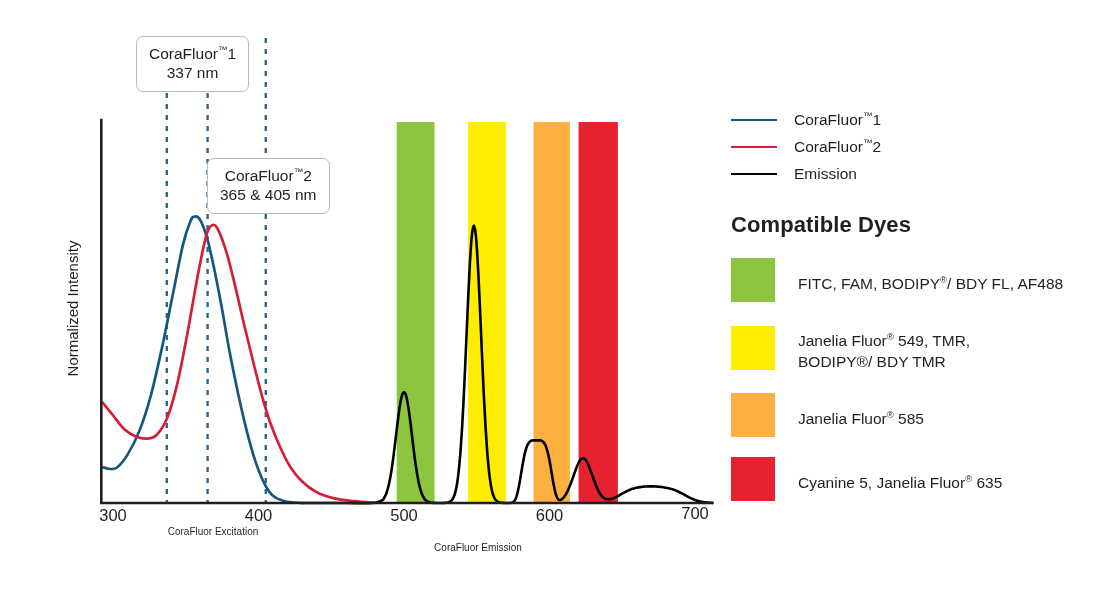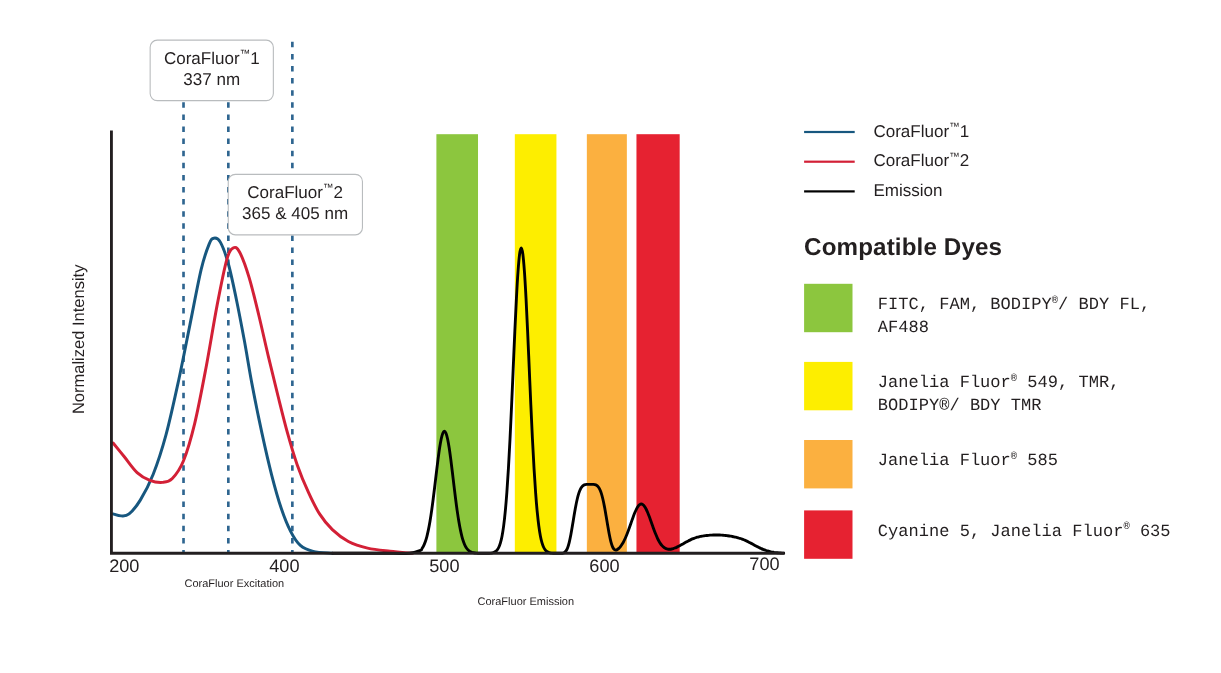--- a/index.html
+++ b/index.html
@@ -36,21 +36,21 @@
   #legend{position:absolute;left:731px;top:106px;width:370px;}
   .lg-line-row{display:flex;align-items:center;height:27px;}
   .lg-swatch-line{width:46px;height:0;border-top-width:2.6px;border-top-style:solid;
                   margin-right:17px;flex:0 0 46px;}
   .lg-line-label{font-size:15.5px;color:#231f20;white-space:nowrap;}
   .lg-line-label .sup{font-size:9.5px;vertical-align:super;}
 
   #dyes-title{margin-top:25px;font-size:22px;color:#231f20;font-weight:bold;
               letter-spacing:.1px;}
 
-  .dye-row{display:flex;align-items:flex-start;margin-top:20px;font-family:Liberation Mono, monospace;}
+  .dye-row{display:flex;align-items:center;margin-top:20px;}
   .dye-swatch{width:44px;height:44px;flex:0 0 44px;margin-right:23px;}
   .dye-label{font-size:15.5px;line-height:1.35;color:#231f20;padding-top:9px;}
   .dye-label .sup{font-size:9.5px;vertical-align:super;}
 </style>
 </head>
 <body>
 
 <div id="chart-root">
 
   <svg id="plot-svg" viewBox="0 0 1110 612" preserveAspectRatio="none" aria-hidden="true">
@@ -79,21 +79,21 @@
     <span class="ln"><span>CoraFluor</span><span class="sup">™</span><span>1</span></span>
     <span class="ln">337 nm</span>
   </div>
 
   <div class="callout" id="callout-cf2">
     <span class="ln"><span>CoraFluor</span><span class="sup">™</span><span>2</span></span>
     <span class="ln">365 &amp; 405 nm</span>
   </div>
 
   <div id="x-ticks">
-      <div class="axis-tick" style="left: 73px; top: 506px;">200</div>
+      <div class="axis-tick" style="left: 73px; top: 506px;">300</div>
       <div class="axis-tick" style="left: 218.5px; top: 506px;">400</div>
       <div class="axis-tick" style="left: 364px; top: 506px;">500</div>
       <div class="axis-tick" style="left: 509.5px; top: 506px;">600</div>
       <div class="axis-tick" style="left: 655px; top: 504px;">700</div>
     </div>
 
   <div class="axis-sublabel" style="left:63px;top:526px;">CoraFluor Excitation</div>
   <div class="axis-sublabel" style="left:328px;top:526px;margin-top:16px;">CoraFluor Emission</div>
 
   <div id="y-axis-title">Normalized Intensity</div>

